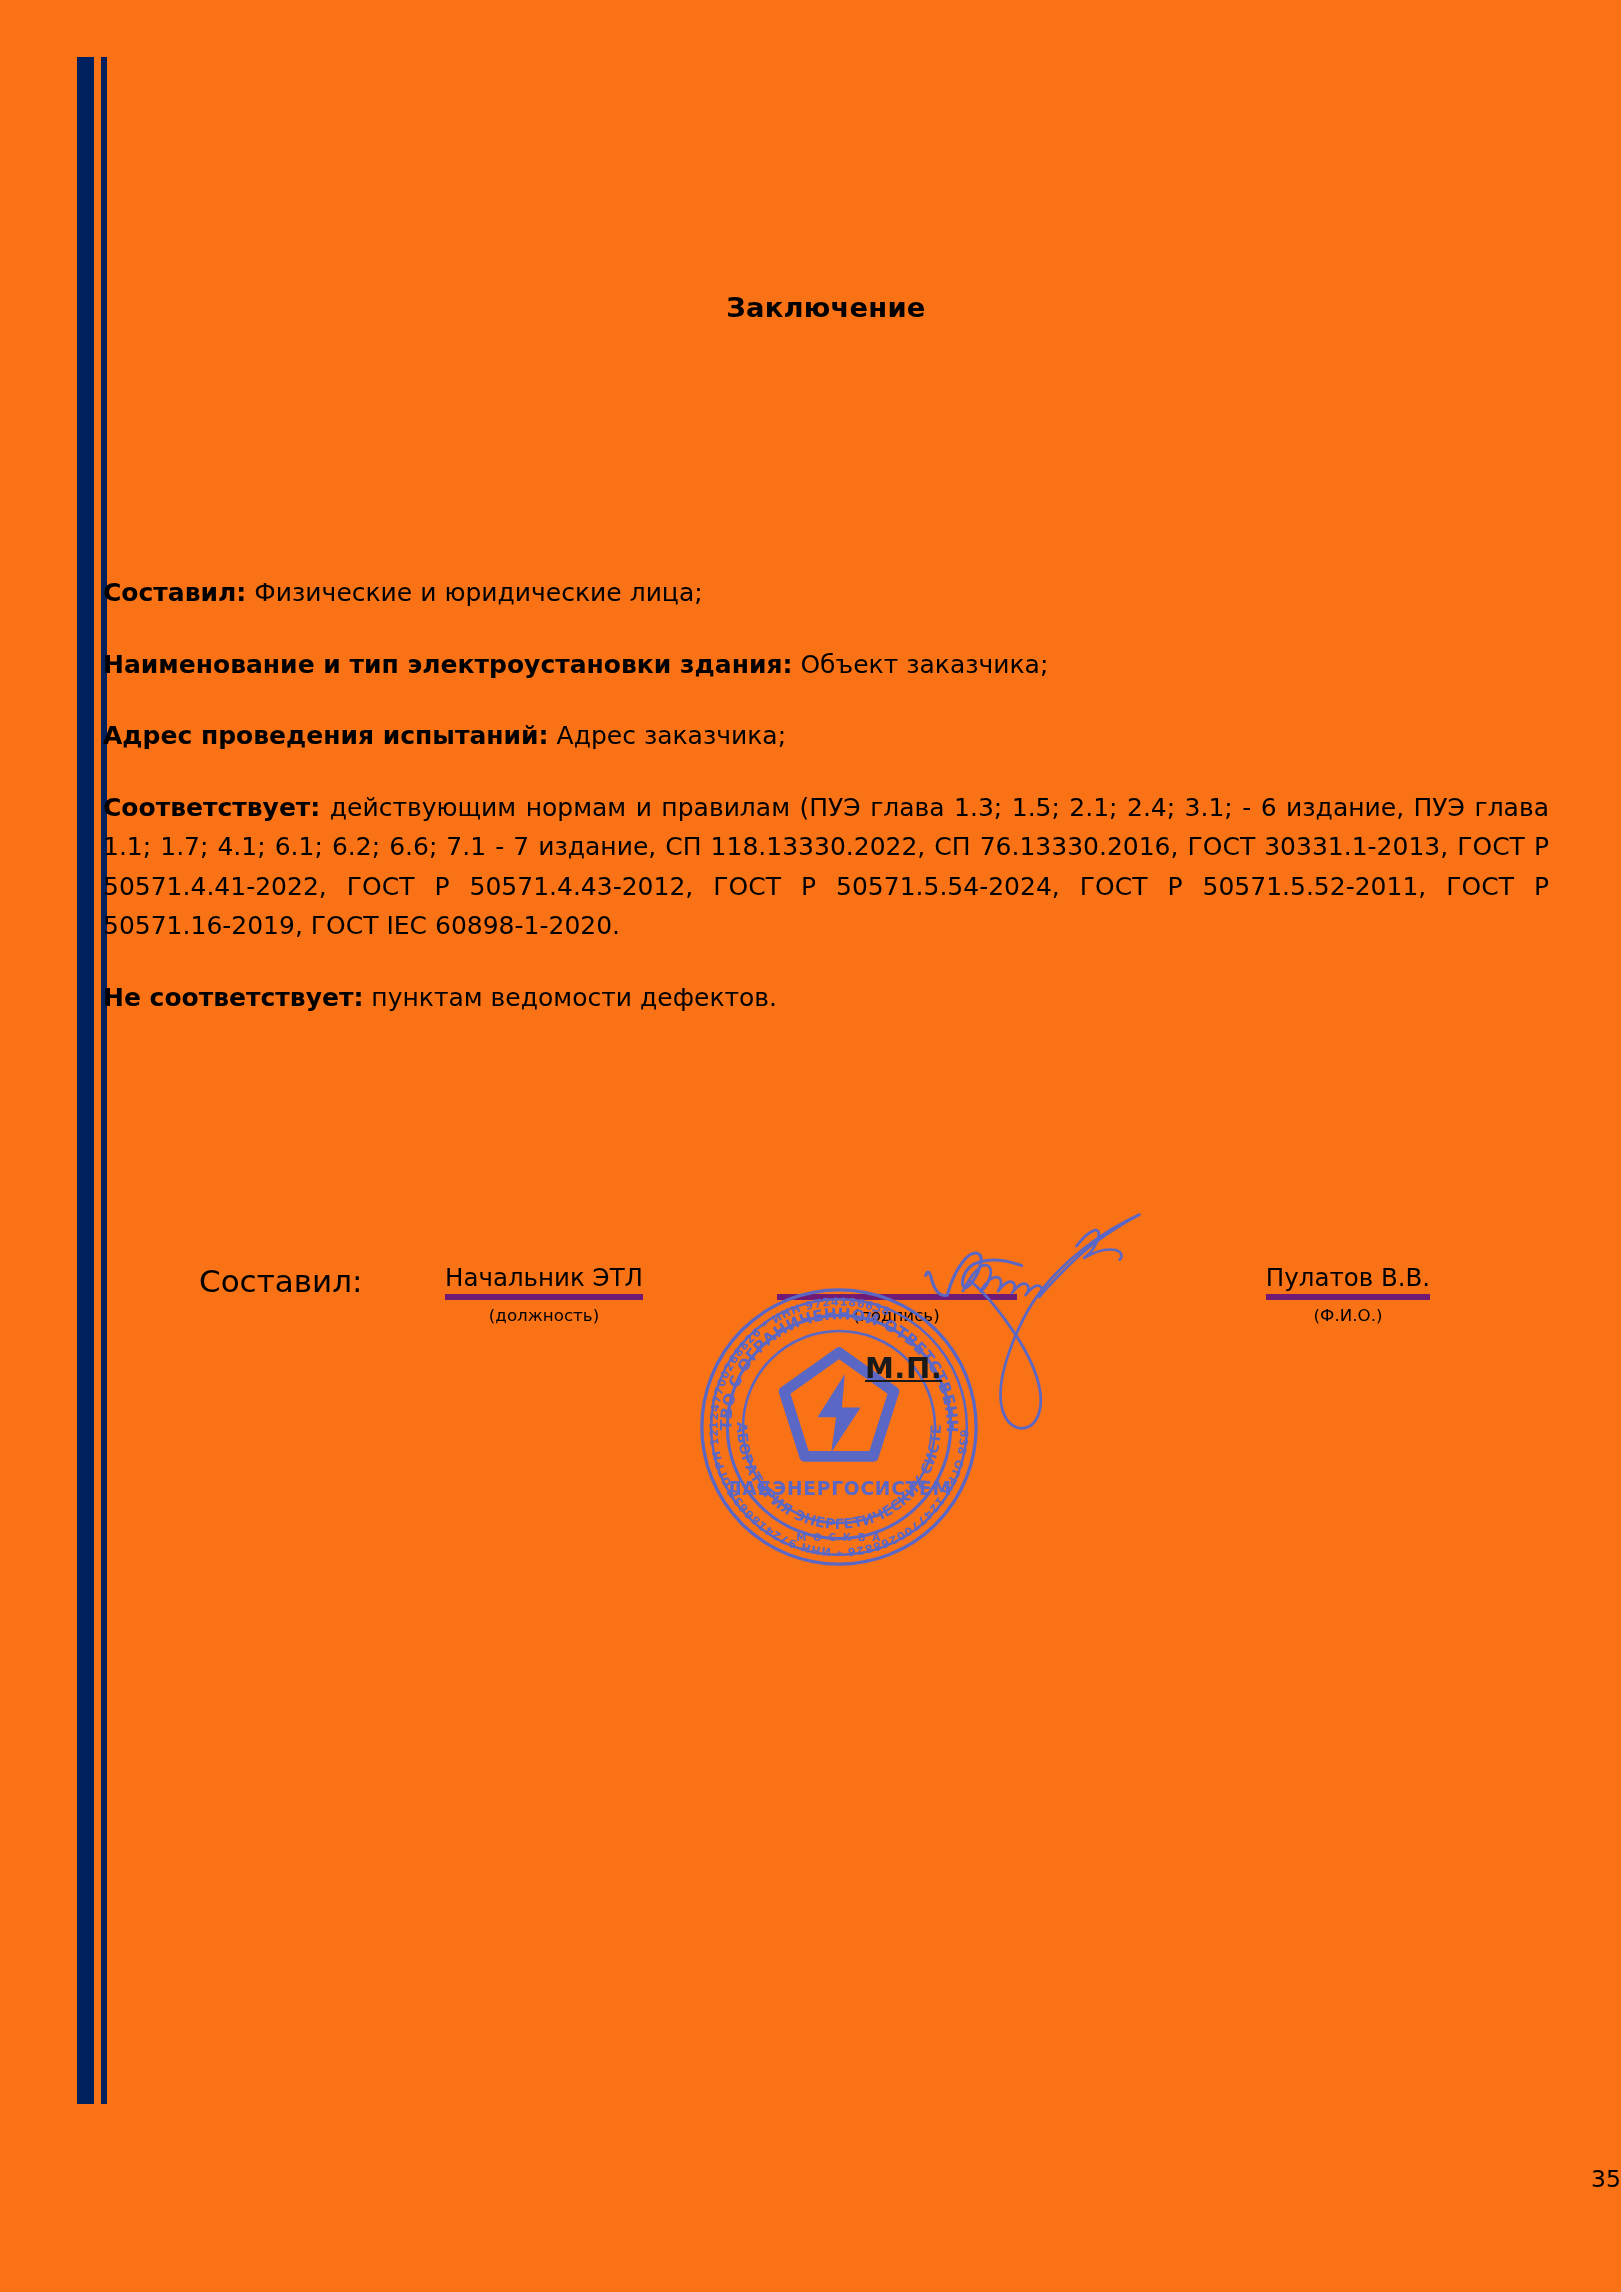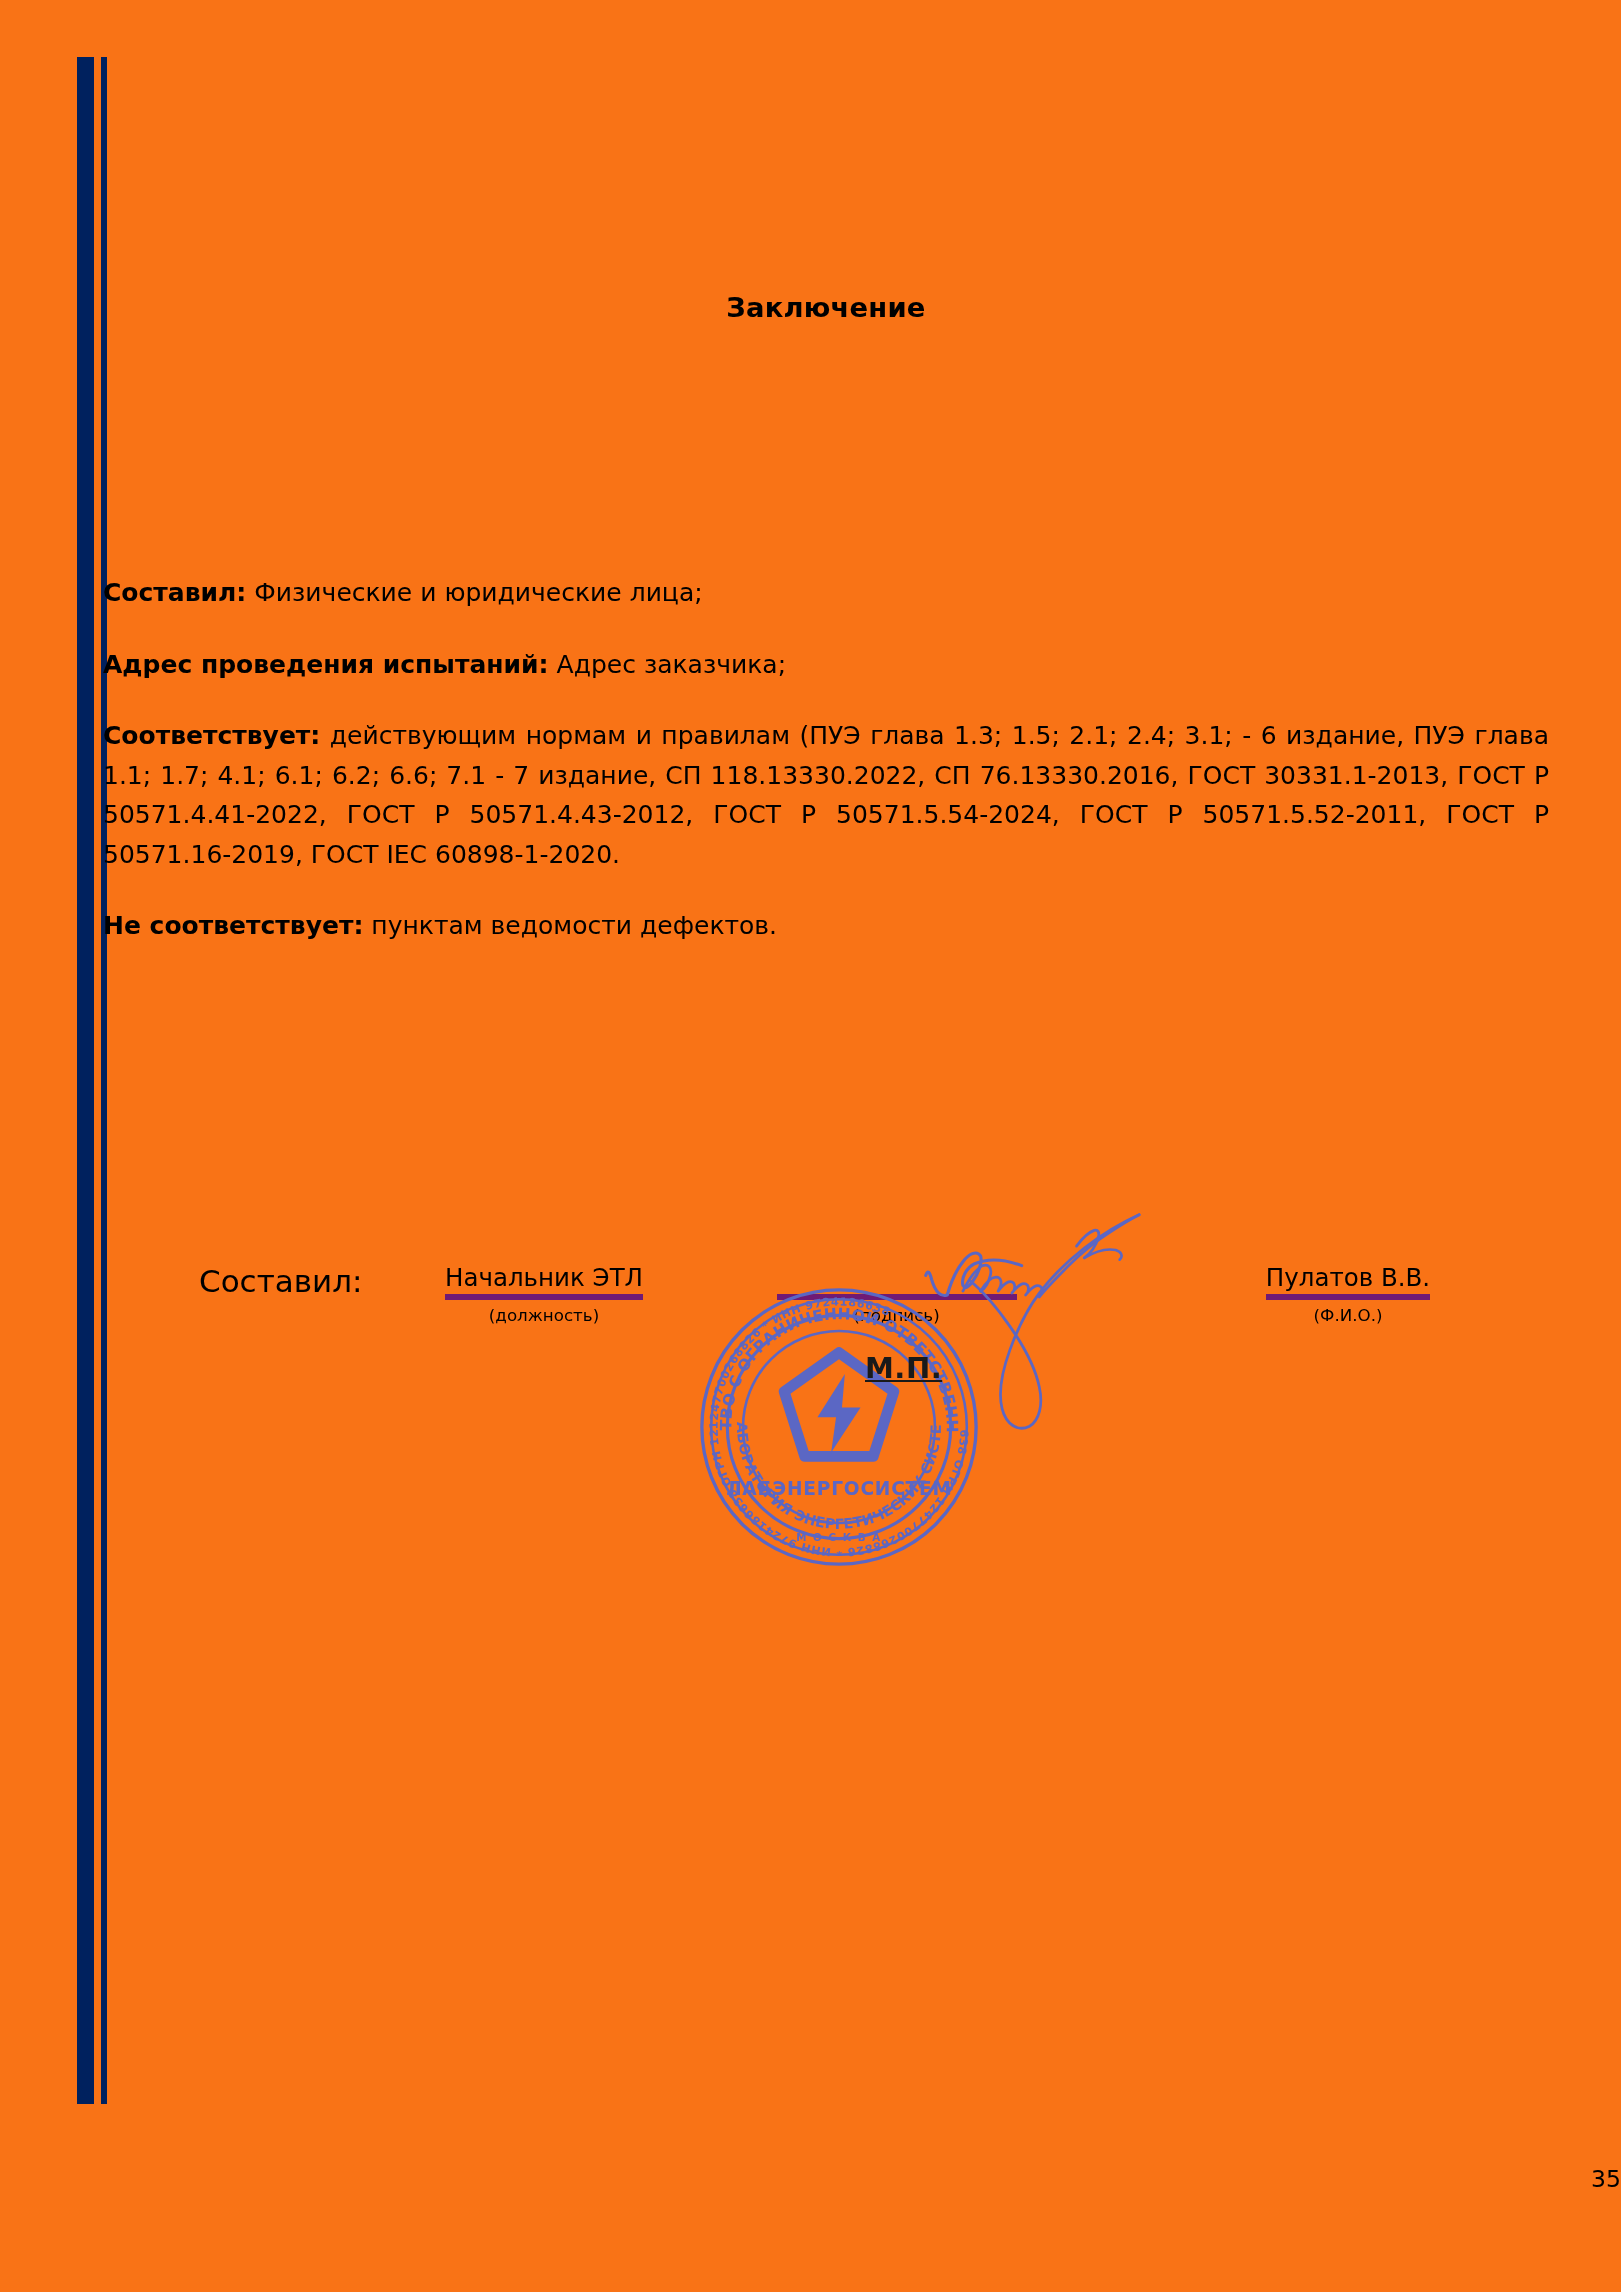--- a/index.html
+++ b/index.html
@@ -173,20 +173,23 @@
   <div class="content">
 
     <div class="doc-title">Заключение</div>
 
     <div class="body-block">
 
       <p class="para">
         <b>Составил:</b><span> Физические и юридические лица;</span>
       </p>
 
+      <p class="para">
+        <b>Наименование и тип электроустановки здания:</b><span> Объект заказчика;</span>
+      </p>
 
       <p class="para">
         <b>Адрес проведения испытаний:</b><span> Адрес заказчика;</span>
       </p>
 
       <p class="para justify">
         <b>Соответствует:</b><span> действующим нормам и правилам (ПУЭ глава 1.3; 1.5; 2.1; 2.4; 3.1; - 6 издание, ПУЭ глава 1.1; 1.7; 4.1; 6.1; 6.2; 6.6; 7.1 - 7 издание, СП 118.13330.2022, СП 76.13330.2016, ГОСТ 30331.1-2013, ГОСТ Р 50571.4.41-2022, ГОСТ Р 50571.4.43-2012, ГОСТ Р 50571.5.54-2024, ГОСТ Р 50571.5.52-2011, ГОСТ Р 50571.16-2019, ГОСТ IEC 60898-1-2020.</span>
       </p>
 
       <p class="para">

